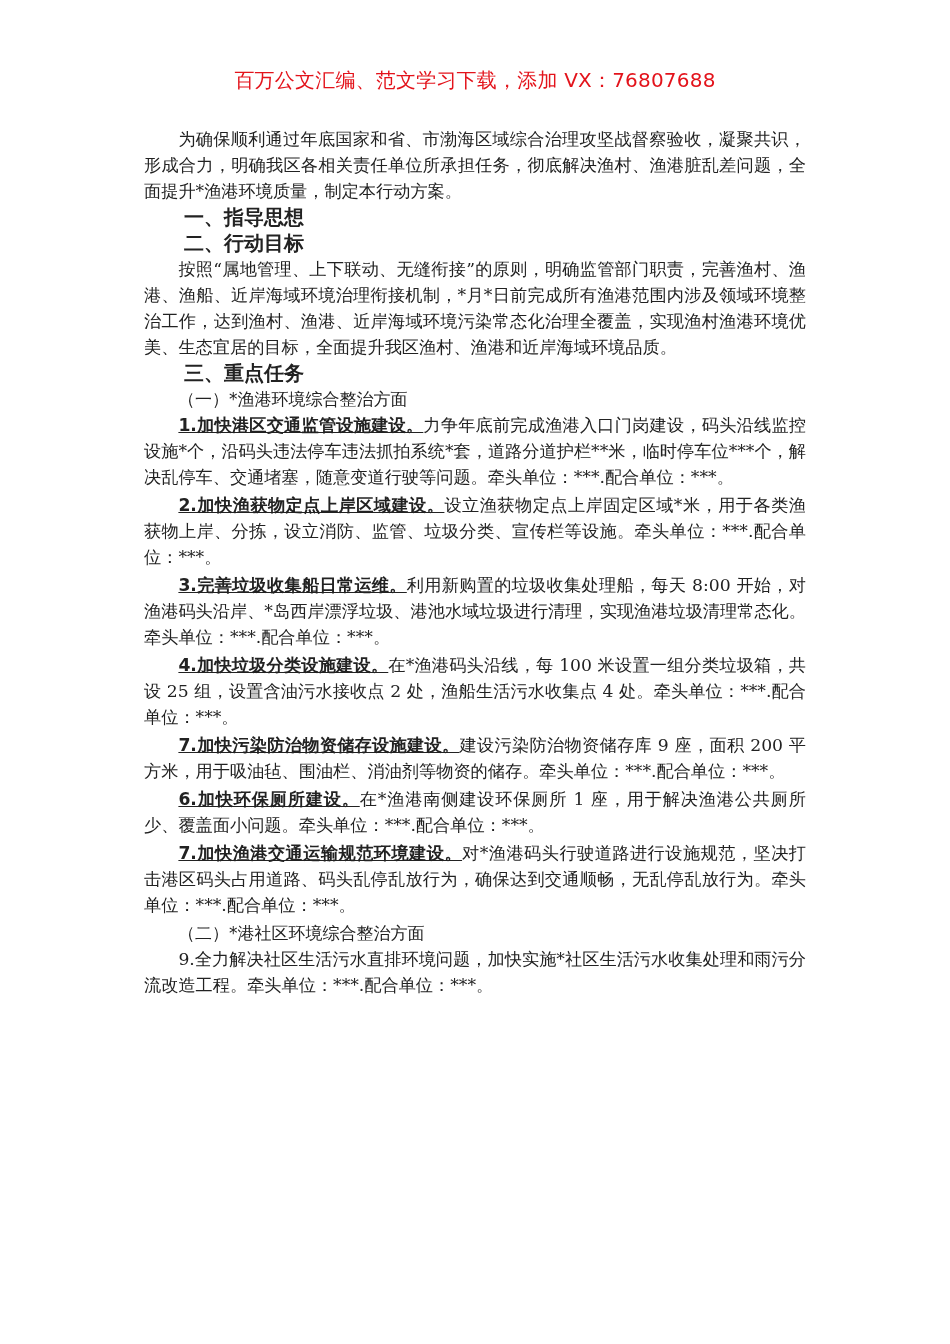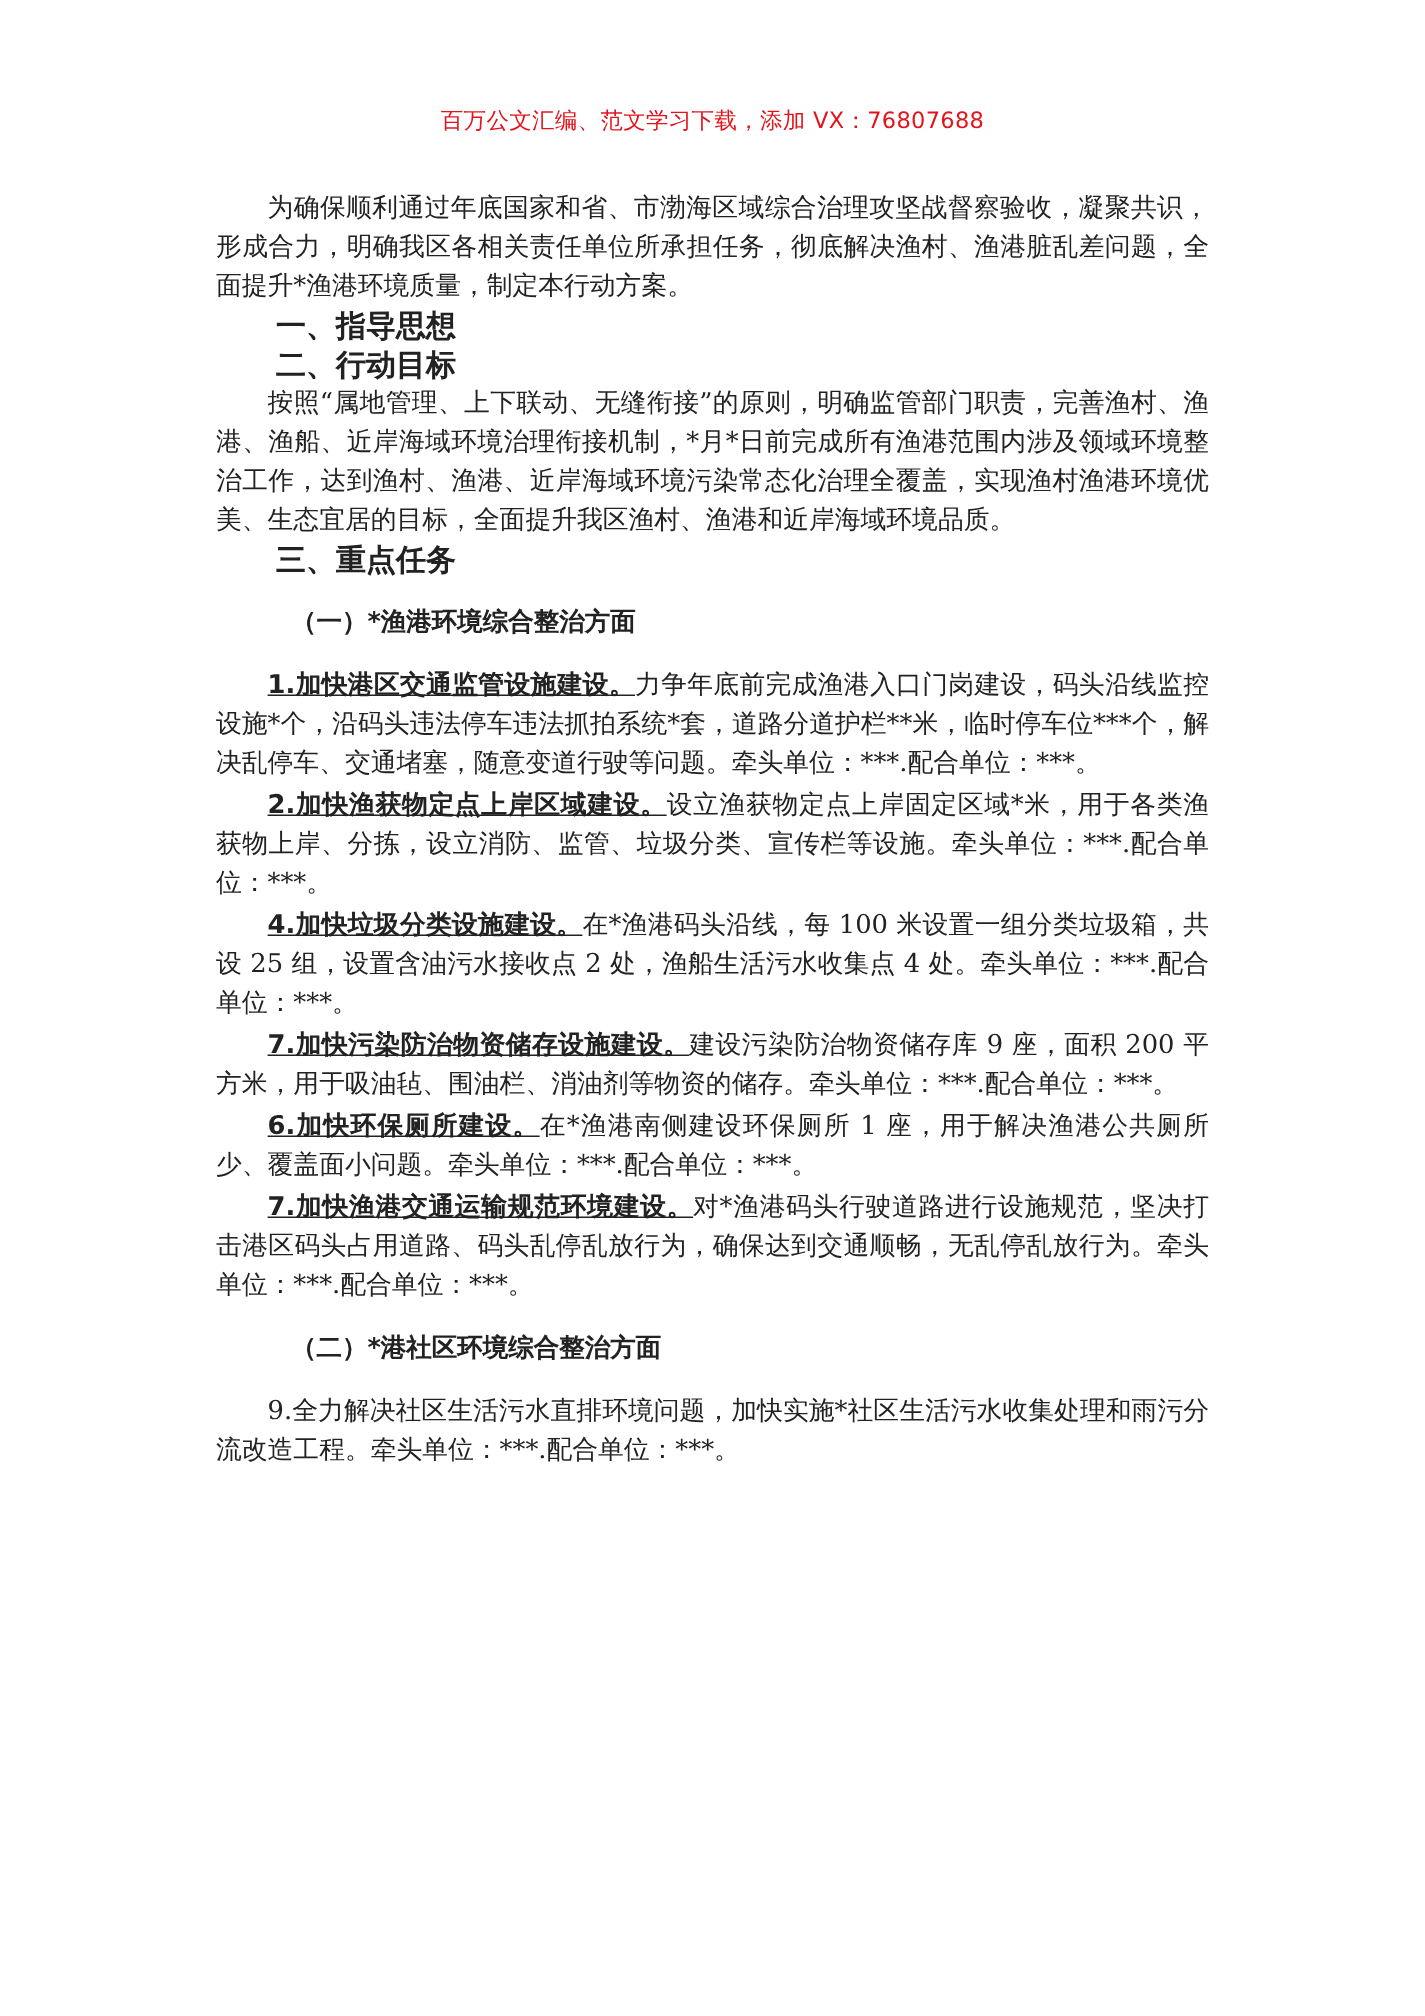--- a/index.html
+++ b/index.html
@@ -15,21 +15,21 @@
       font-family: "DejaVu Serif", "Liberation Serif", serif;
       color: #222222;
     }
     .banner {
       position: absolute;
       top: 66px;
       left: 0;
       width: 950px;
       text-align: center;
       font-family: "DejaVu Sans", "Liberation Sans", sans-serif;
-      font-size: 15px;
+      font-size: 20px;
       color: #e3131b;
       letter-spacing: 0.2px;
       line-height: 28px;
     }
     .page-body {
       position: absolute;
       top: 126px;
       left: 144px;
       width: 662px;
       font-size: 17.2px;
@@ -42,24 +42,24 @@
       text-indent: 2em;
     }
     .heading {
       margin: 0;
       text-indent: 2em;
       font-family: "DejaVu Sans", "Liberation Sans", sans-serif;
       font-weight: bold;
       font-size: 20px;
     }
     .subheading {
-      margin: 16px;
+      margin: 0;
       text-indent: 2em;
       font-family: "DejaVu Sans", "Liberation Sans", sans-serif;
-      font-weight: bold;
+      font-weight: normal;
       font-size: 17px;
     }
     .task {
       margin: 0 0 2px 0;
       text-indent: 2em;
     }
     .task .task-title {
       font-family: "DejaVu Sans", "Liberation Sans", sans-serif;
       font-weight: bold;
       text-decoration: underline;
@@ -79,20 +79,21 @@
   <p class="para">按照“属地管理、上下联动、无缝衔接”的原则，明确监管部门职责，完善渔村、渔港、渔船、近岸海域环境治理衔接机制，*月*日前完成所有渔港范围内涉及领域环境整治工作，达到渔村、渔港、近岸海域环境污染常态化治理全覆盖，实现渔村渔港环境优美、生态宜居的目标，全面提升我区渔村、渔港和近岸海域环境品质。</p>
 
   <p class="heading">三、重点任务</p>
 
   <p class="subheading">（一）*渔港环境综合整治方面</p>
 
   <p class="task"><span class="task-title">1.加快港区交通监管设施建设。</span><span>力争年底前完成渔港入口门岗建设，码头沿线监控设施*个，沿码头违法停车违法抓拍系统*套，道路分道护栏**米，临时停车位***个，解决乱停车、交通堵塞，随意变道行驶等问题。牵头单位：***.配合单位：***。</span></p>
 
   <p class="task"><span class="task-title">2.加快渔获物定点上岸区域建设。</span><span>设立渔获物定点上岸固定区域*米，用于各类渔获物上岸、分拣，设立消防、监管、垃圾分类、宣传栏等设施。牵头单位：***.配合单位：***。</span></p>
 
+  <p class="task"><span class="task-title">3.完善垃圾收集船日常运维。</span><span>利用新购置的垃圾收集处理船，每天 8:00 开始，对渔港码头沿岸、*岛西岸漂浮垃圾、港池水域垃圾进行清理，实现渔港垃圾清理常态化。牵头单位：***.配合单位：***。</span></p>
 
   <p class="task"><span class="task-title">4.加快垃圾分类设施建设。</span><span>在*渔港码头沿线，每 100 米设置一组分类垃圾箱，共设 25 组，设置含油污水接收点 2 处，渔船生活污水收集点 4 处。牵头单位：***.配合单位：***。</span></p>
 
   <p class="task"><span class="task-title">7.加快污染防治物资储存设施建设。</span><span>建设污染防治物资储存库 9 座，面积 200 平方米，用于吸油毡、围油栏、消油剂等物资的储存。牵头单位：***.配合单位：***。</span></p>
 
   <p class="task"><span class="task-title">6.加快环保厕所建设。</span><span>在*渔港南侧建设环保厕所 1 座，用于解决渔港公共厕所少、覆盖面小问题。牵头单位：***.配合单位：***。</span></p>
 
   <p class="task"><span class="task-title">7.加快渔港交通运输规范环境建设。</span><span>对*渔港码头行驶道路进行设施规范，坚决打击港区码头占用道路、码头乱停乱放行为，确保达到交通顺畅，无乱停乱放行为。牵头单位：***.配合单位：***。</span></p>
 
   <p class="subheading">（二）*港社区环境综合整治方面</p>

